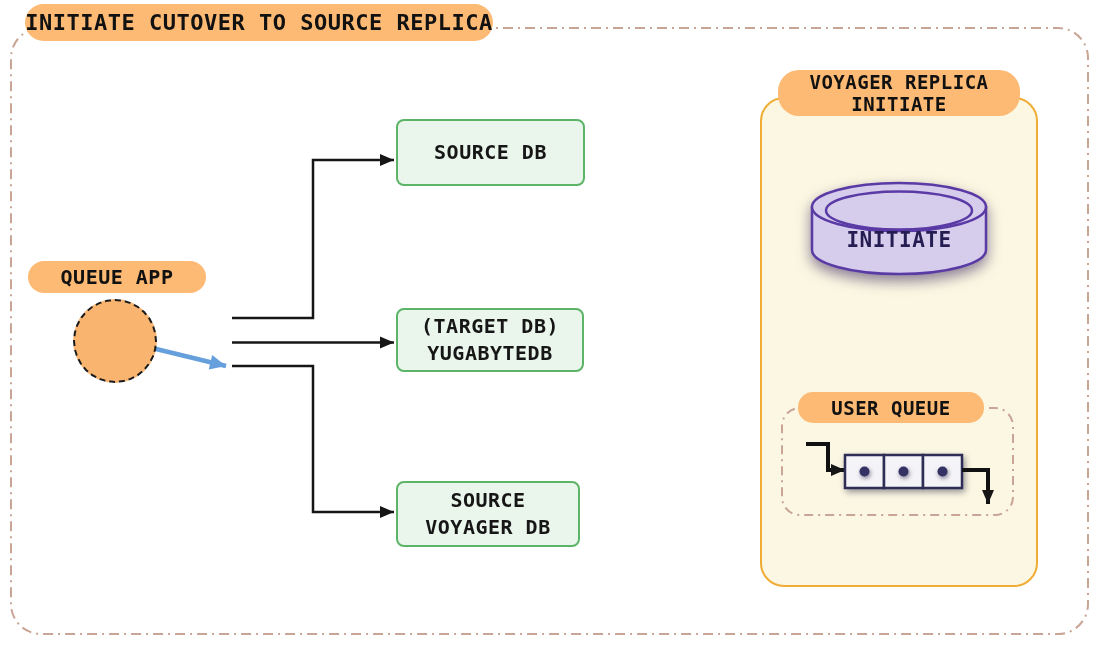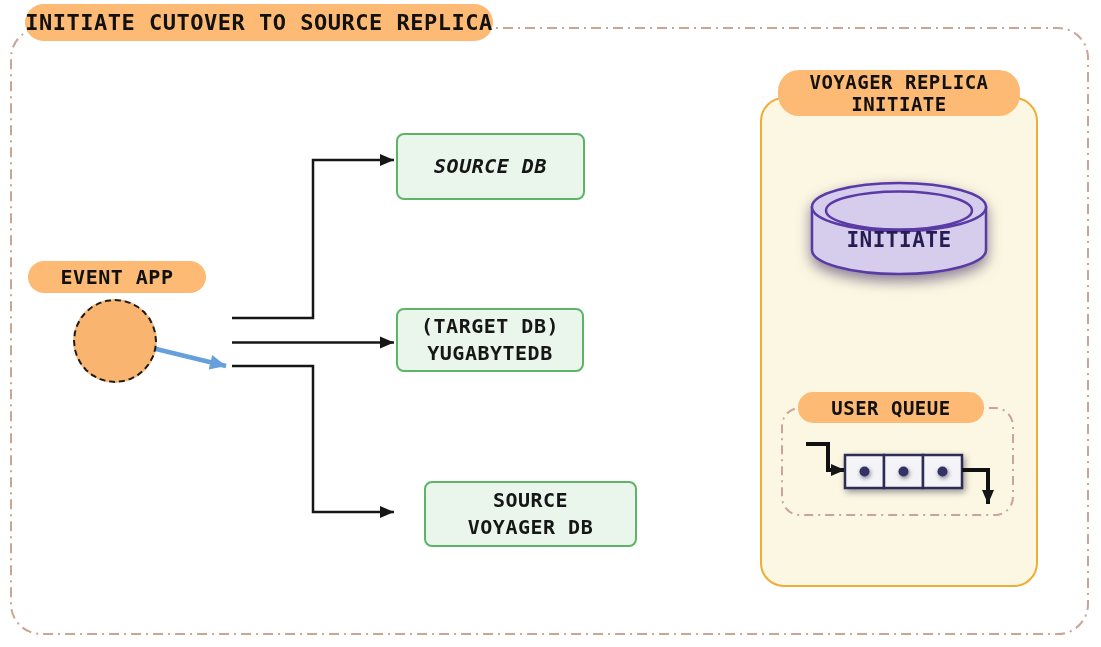--- a/index.html
+++ b/index.html
@@ -63,23 +63,23 @@
     border-radius: 8px;
     box-sizing: border-box;
     display: flex; flex-direction: column;
     align-items: center; justify-content: center;
     font-weight: bold;
     font-size: 20px;
     line-height: 27px;
     z-index: 3;
     letter-spacing: 0.5px;
   }
-  .box-source-db     { left: 396px; top: 133px; width: 189px; height: 67px; font-style: italic; }
+  .box-source-db     { left: 396px; top: 119px; width: 189px; height: 67px; }
   .box-target-db     { left: 396px; top: 308px; width: 188px; height: 64px; }
-  .box-source-replica{ left: 396px; top: 481px; width: 213px; height: 66px; margin-left: 28px; }
+  .box-source-replica{ left: 396px; top: 481px; width: 184px; height: 66px; }
 
   .voyager-panel {
     left: 760px; top: 97px; width: 278px; height: 490px;
     background: #FCF7E2;
     border: 2px solid #F0AD35;
     border-radius: 24px;
     box-sizing: border-box;
     z-index: 1;
   }
 
@@ -148,21 +148,21 @@
       </g>
       <path d="M962,470 H988 V504" stroke="#111111" stroke-width="4" fill="none" marker-end="url(#ah)"></path>
     </g>
   </svg>
 
   <div class="abs pill title-pill">
     <span>INITIATE CUTOVER TO SOURCE REPLICA</span>
   </div>
 
   <div class="abs pill userapp-pill">
-    <span>EVENT APP</span>
+    <span>QUEUE APP</span>
   </div>
   <div class="abs user-circle"></div>
 
   <div class="abs node-box box-source-db">
     <span>SOURCE DB</span>
   </div>
   <div class="abs node-box box-target-db">
     <span>(TARGET DB)</span>
     <span>YUGABYTEDB</span>
   </div>

